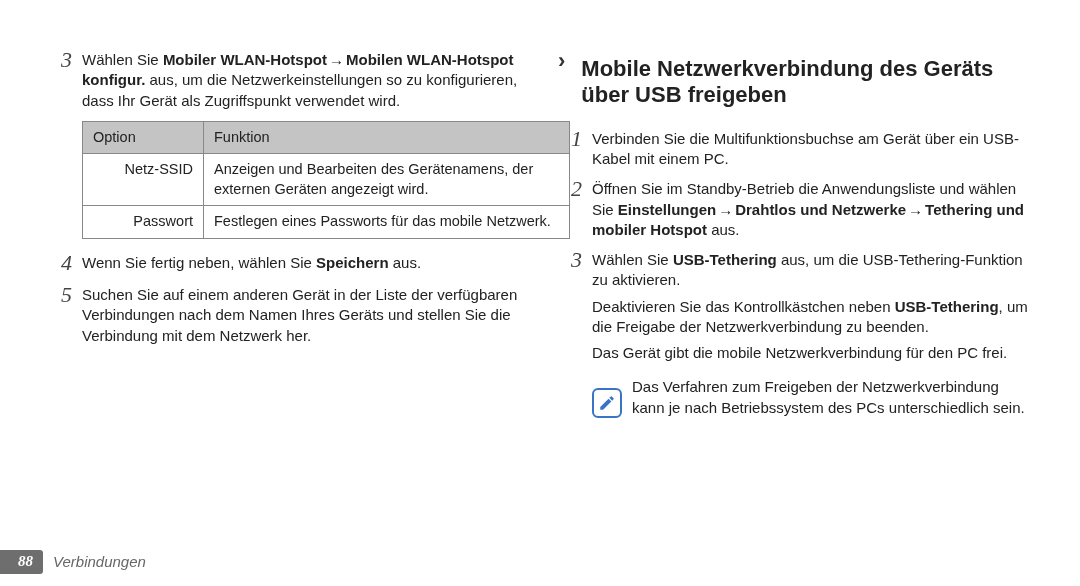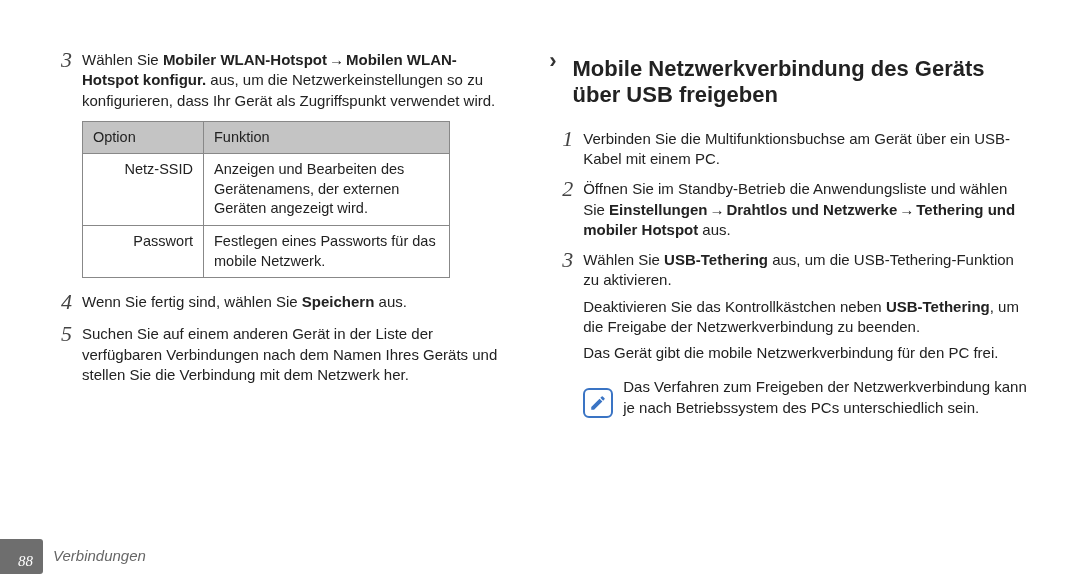--- a/index.html
+++ b/index.html
@@ -54,21 +54,21 @@
   .step .body .continued {
     margin-top: 6px;
   }
 
   b, strong { font-weight: 700; }
 
   
   table.opts {
     border-collapse: collapse;
     margin: 10px 0 12px 34px;
-    width: 368px;
+    width: 488px;
     font-size: 14.5px;
   }
   table.opts th, table.opts td {
     border: 1px solid #888;
     padding: 6px 10px;
     text-align: left;
     vertical-align: top;
   }
   table.opts th {
     background: #c4c4c4;
@@ -127,24 +127,25 @@
     align-items: center;
     gap: 10px;
     font-style: italic;
     color: #666;
     font-size: 15px;
   }
   .footer .pagenum {
     background: #6e6e6e;
     color: #fff;
     font-style: italic;
-    padding: 12px 10px 3px 18px;
+    padding: 1px 10px 3px 18px;
     border-top-right-radius: 3px;
     border-bottom-right-radius: 3px;
     font-family: Georgia, serif;
+    font-weight: bold;
   }
 
   .arrow {
     display: inline-block;
     padding: 0 2px;
     font-family: Arial, sans-serif;
   }
 </style>
 </head>
 <body>
@@ -173,21 +174,21 @@
       <tr>
         <td class="optcell">Passwort</td>
         <td>Festlegen eines Passworts für das mobile Netzwerk.</td>
       </tr>
     </tbody>
       </table>
 
     <div class="step">
       <div class="num">4</div>
       <div class="body">
-        <span>Wenn Sie fertig sind, wählen Sie </span><b>Speichern</b><span> aus.</span>
+        <span>Wenn Sie fertig neben, wählen Sie </span><b>Speichern</b><span> aus.</span>
       </div>
     </div>
 
     <div class="step">
       <div class="num">5</div>
       <div class="body">
         <span>Suchen Sie auf einem anderen Gerät in der Liste der verfügbaren Verbindungen nach dem Namen Ihres Geräts und stellen Sie die Verbindung mit dem Netzwerk her.</span>
       </div>
     </div>
 

